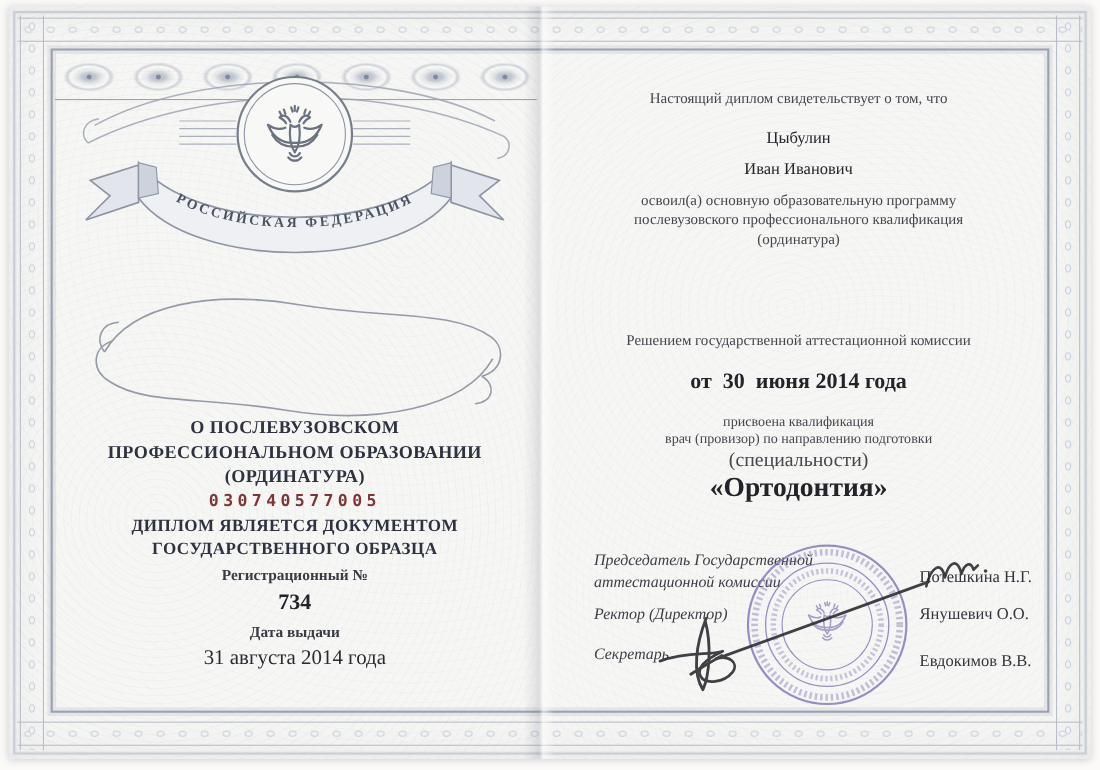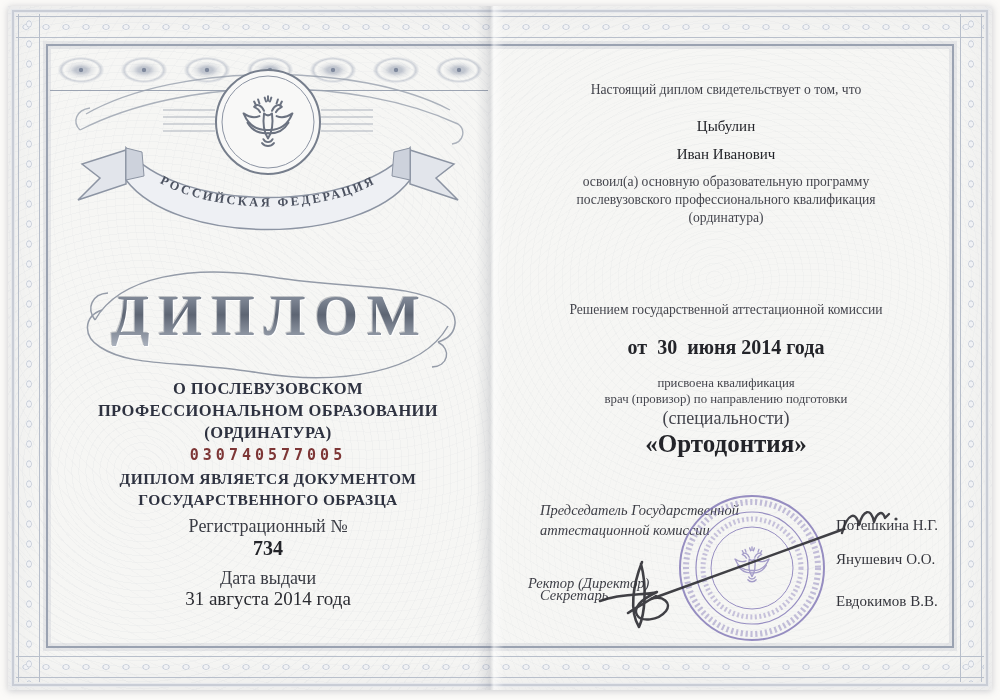--- a/index.html
+++ b/index.html
@@ -47,21 +47,21 @@
       radial-gradient(circle 4px at 31px 20px,#7f899d 45%,rgba(127,137,157,0) 65%),
       radial-gradient(ellipse 26px 14px at 31px 20px,rgba(148,157,176,.55) 22%,rgba(148,157,176,.18) 42%,rgba(148,157,176,0) 62%),
       radial-gradient(ellipse 30px 17px at 31px 20px,rgba(148,157,176,0) 58%,rgba(148,157,176,.4) 66%,rgba(148,157,176,0) 78%);}
   .fold{position:absolute;top:6px;bottom:10px;left:476px;width:28px;pointer-events:none;
     background:linear-gradient(90deg,rgba(0,0,0,0) 0%,rgba(90,95,112,.10) 35%,rgba(90,95,112,.17) 50%,rgba(255,255,255,.55) 64%,rgba(0,0,0,0) 100%);}
   
   .c{position:absolute;text-align:center;color:#33343a;}
   .lp{left:58px;width:420px;}
   .rp{left:505px;width:442px;}
   .caps{font-weight:bold;color:#2e3240;font-size:16.5px;line-height:22px;letter-spacing:.4px;}
-  .small-b{font-weight:normal;font-size:18px;color:#3a3c44;}
+  .small-b{font-weight:bold;font-size:14px;color:#3a3c44;}
   .serif13{font-size:13.6px;color:#44454d;}
   .title-wrap{position:absolute;left:60px;top:250px;width:420px;height:148px;}
   .diploma-title{
     position:absolute;left:0;top:36px;width:100%;text-align:center;
     font-size:56px;font-weight:bold;letter-spacing:9px;line-height:60px;
     background:linear-gradient(180deg,#98a0ae 0%,#5d6573 48%,#aab1bd 100%);
     -webkit-background-clip:text;background-clip:text;color:transparent;-webkit-text-fill-color:transparent;
     filter:drop-shadow(1px 1px 0 rgba(255,255,255,.9)) drop-shadow(-1px -1px 0 rgba(96,102,114,.35));
   }
   .serial{font-family:"DejaVu Sans Mono",monospace;font-weight:bold;font-size:15px;letter-spacing:4px;color:#7d3636;}
@@ -132,21 +132,20 @@
 
 <div class="title-wrap">
   <svg style="position:absolute;left:0;top:0;" width="420" height="148" viewBox="0 0 420 148">
     <g fill="none" stroke="#848c9b" stroke-width="1.5" opacity=".85">
       <path d="M35 70 C60 26 132 14 212 27 C292 40 352 32 386 56 C400 66 398 86 378 92"></path>
       <path d="M388 76 C362 122 280 136 200 123 C120 110 72 118 40 97 C22 86 24 66 42 60"></path>
       <path d="M35 70 C26 58 32 44 48 43"></path>
       <path d="M378 92 C392 100 388 116 372 117"></path>
     </g>
   </svg>
-  <div class="diploma-title">ДИПЛОМ</div>
 </div>
 
 <div class="c lp caps" style="top:378px;">О ПОСЛЕВУЗОВСКОМ</div>
 <div class="c lp caps" style="top:400px;">ПРОФЕССИОНАЛЬНОМ ОБРАЗОВАНИИ</div>
 <div class="c lp caps" style="top:422px;">(ОРДИНАТУРА)</div>
 
 <div class="c lp serial" style="top:446px;">030740577005</div>
 
 <div class="c lp caps" style="top:468px;font-size:15.5px;line-height:21px;">ДИПЛОМ ЯВЛЯЕТСЯ ДОКУМЕНТОМ</div>
 <div class="c lp caps" style="top:489px;font-size:15.5px;line-height:21px;">ГОСУДАРСТВЕННОГО ОБРАЗЦА</div>
@@ -168,21 +167,21 @@
 <div class="c rp" style="top:336px;font-weight:bold;font-size:20px;color:#232429;white-space:pre;">от  30  июня 2014 года</div>
 
 <div class="c rp serif13" style="top:376px;font-size:12.8px;">присвоена квалификация</div>
 <div class="c rp serif13" style="top:392px;font-size:12.8px;">врач (провизор) по направлению подготовки</div>
 <div class="c rp serif13" style="top:408px;font-size:18px;">(специальности)</div>
 
 <div class="c rp" style="top:430px;font-weight:bold;font-size:25px;color:#232429;">«Ортодонтия»</div>
 
 <div class="sig-role" style="left:540px;top:502px;">Председатель Государственной</div>
 <div class="sig-role" style="left:540px;top:522px;">аттестационной комиссии</div>
-<div class="sig-role" style="left:528px;top:551px;margin-top:24px;">Ректор (Директор)</div>
+<div class="sig-role" style="left:540px;top:551px;">Ректор (Директор)</div>
 <div class="sig-role" style="left:540px;top:587px;">Секретарь</div>
 
 <div class="sig-name" style="left:836px;top:517px;">Потешкина Н.Г.</div>
 <div class="sig-name" style="left:836px;top:551px;">Янушевич О.О.</div>
 <div class="sig-name" style="left:836px;top:593px;">Евдокимов В.В.</div>
 
 <svg style="position:absolute;left:677px;top:493px;opacity:.8;" width="150" height="150" viewBox="0 0 150 150">
   <g fill="none" stroke="#7f74b5">
     <circle cx="75" cy="75" r="72" stroke-width="2"></circle>
     <circle cx="75" cy="75" r="66" stroke-width="6" stroke-dasharray="2.2 2.7" opacity=".55"></circle>

